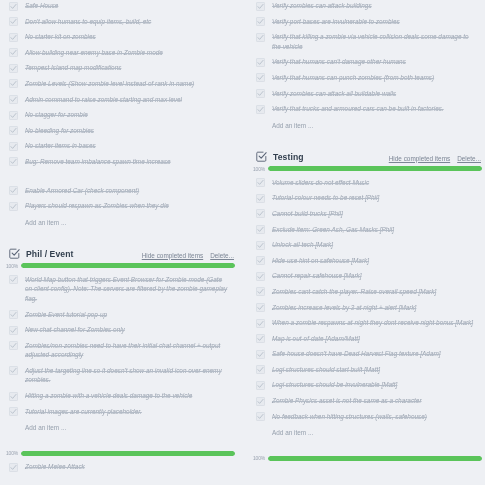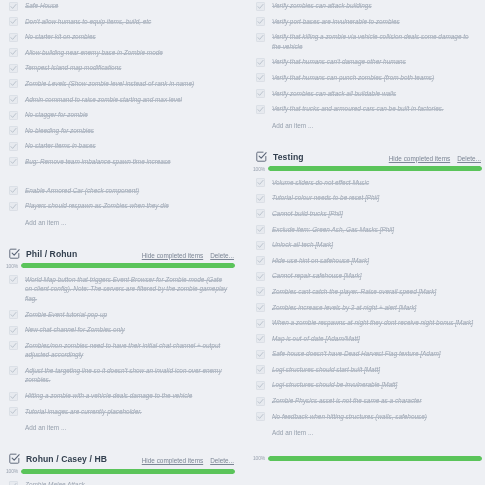--- a/index.html
+++ b/index.html
@@ -249,21 +249,21 @@
         <div class="add-item">Add an item ...</div>
       </div>
       <div class="card">
         <div class="card-head">
           <span class="head-icon">
             <svg width="11" height="11" viewBox="0 0 14 14" aria-hidden="true">
               <path d="M12.5 7 V11.8 A1.2 1.2 0 0 1 11.3 13 H2.2 A1.2 1.2 0 0 1 1 11.8 V2.7 A1.2 1.2 0 0 1 2.2 1.5 H9" fill="none" stroke="#5b6577" stroke-width="1.2" stroke-linecap="round"></path>
               <path d="M4 6.6 L6.6 9.2 L13 2.2" fill="none" stroke="#5b6577" stroke-width="1.4" stroke-linecap="round" stroke-linejoin="round"></path>
             </svg>
           </span>
-          <span class="card-title">Phil / Rohun</span>
+          <span class="card-title">Phil / Event</span>
           <div class="head-actions">
             <a class="head-link">Hide completed items</a>
             <a class="head-link">Delete...</a>
           </div>
         </div>
         <div class="progress-row">
           <span class="progress-label">100%</span>
           <div class="progress-track">
             <div class="progress-fill" style="width: 100%; background: rgb(90, 196, 90);"></div>
           </div>
@@ -329,33 +329,20 @@
                 <rect x="0.5" y="0.5" width="11" height="11" rx="1.5" fill="#e7eaef" stroke="#d3d8e0" stroke-width="1"></rect>
                 <path d="M2.6 6.2 L4.8 8.5 L9.4 3.2" fill="none" stroke="#b9c1cc" stroke-width="1.3" stroke-linecap="round" stroke-linejoin="round"></path>
               </svg>
             </span>
             <span class="item-text">Tutorial images are currently placeholder.</span>
           </div>
         </div>
         <div class="add-item">Add an item ...</div>
       </div>
       <div class="card">
-        <div class="card-head">
-          <span class="head-icon">
-            <svg width="11" height="11" viewBox="0 0 14 14" aria-hidden="true">
-              <path d="M12.5 7 V11.8 A1.2 1.2 0 0 1 11.3 13 H2.2 A1.2 1.2 0 0 1 1 11.8 V2.7 A1.2 1.2 0 0 1 2.2 1.5 H9" fill="none" stroke="#5b6577" stroke-width="1.2" stroke-linecap="round"></path>
-              <path d="M4 6.6 L6.6 9.2 L13 2.2" fill="none" stroke="#5b6577" stroke-width="1.4" stroke-linecap="round" stroke-linejoin="round"></path>
-            </svg>
-          </span>
-          <span class="card-title">Rohun / Casey / HB</span>
-          <div class="head-actions">
-            <a class="head-link">Hide completed items</a>
-            <a class="head-link">Delete...</a>
-          </div>
-        </div>
         <div class="progress-row">
           <span class="progress-label">100%</span>
           <div class="progress-track">
             <div class="progress-fill" style="width: 100%; background: rgb(90, 196, 90);"></div>
           </div>
         </div>
         <div class="items">
           <div class="item">
             <span class="check">
               <svg width="9" height="9" viewBox="0 0 12 12" aria-hidden="true">

